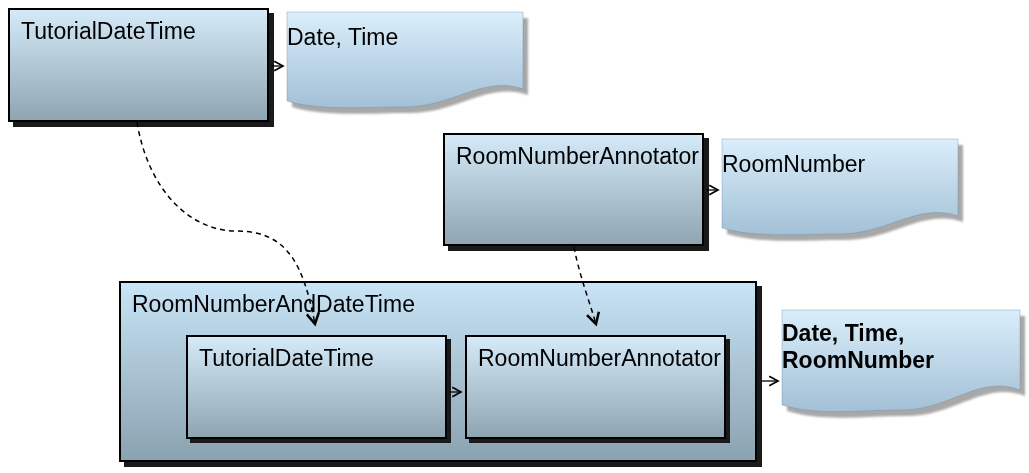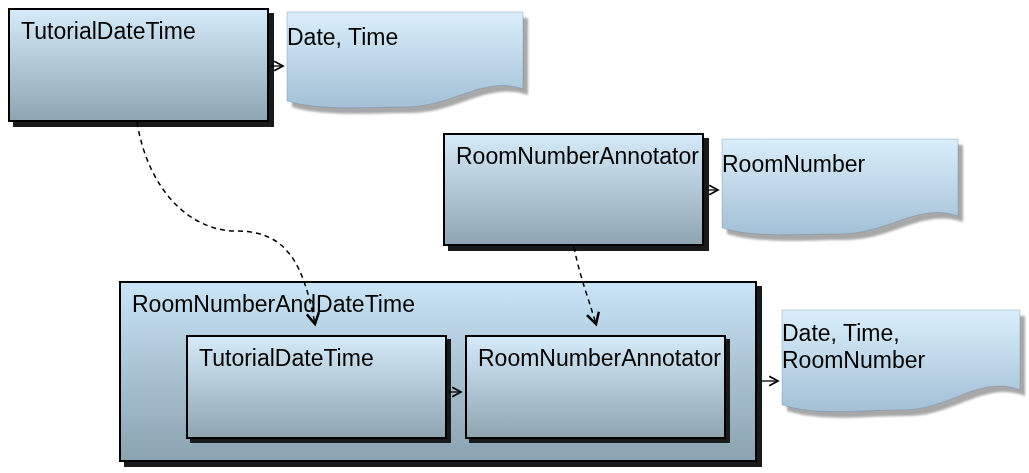--- a/index.html
+++ b/index.html
@@ -109,16 +109,16 @@
     <path d="M706,190 L718,190" stroke="#000" stroke-width="1.3" fill="none" marker-end="url(#head)"></path>
     <path d="M449,392 L461,392" stroke="#000" stroke-width="1.3" fill="none" marker-end="url(#head)"></path>
     <path d="M761,381 L778,381" stroke="#000" stroke-width="1.3" fill="none" marker-end="url(#head)"></path>
 
     <path d="M137,122 C148,190 190,231 236,231 C287,231 303,263 315,324" stroke="#000" stroke-width="1.5" stroke-dasharray="5 4" fill="none" marker-end="url(#headBold)"></path>
     <path d="M574,247 C579,274 589,300 596,324" stroke="#000" stroke-width="1.5" stroke-dasharray="5 4" fill="none" marker-end="url(#headBold)"></path>
   </svg>
 
   <div class="doc-label" style="left:287px;top:24px;width:236px;">Date, Time</div>
   <div class="doc-label" style="left:722px;top:151px;width:236px;">RoomNumber</div>
-  <div class="doc-label" style="left:782px;top:320px;width:238px;">Date, Time,
+  <div class="doc-label" style="left:782px;top:320px;width:238px;font-weight:bold;">Date, Time,
 RoomNumber</div>
 
 </div>
 
 </body></html>

